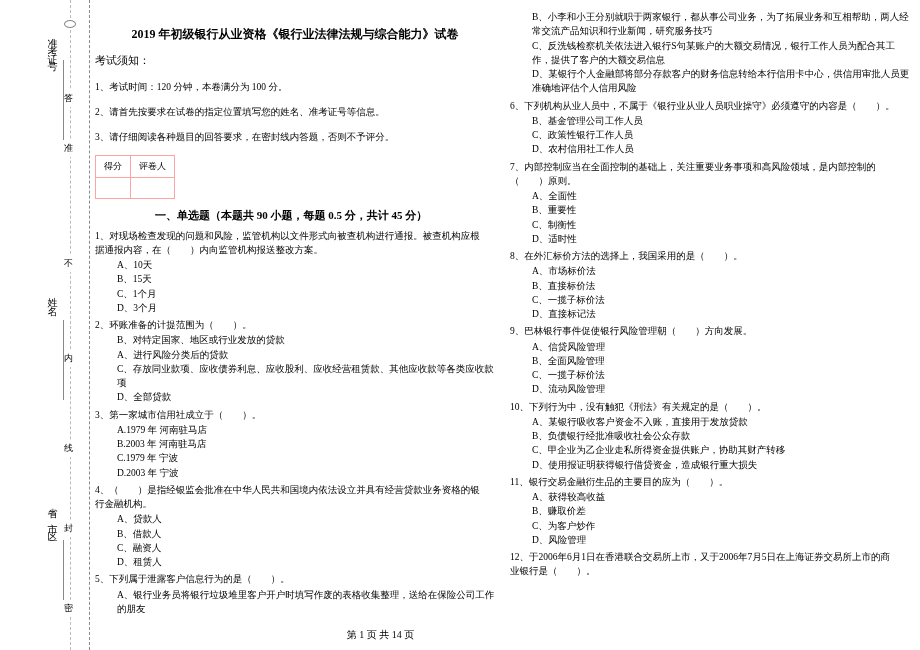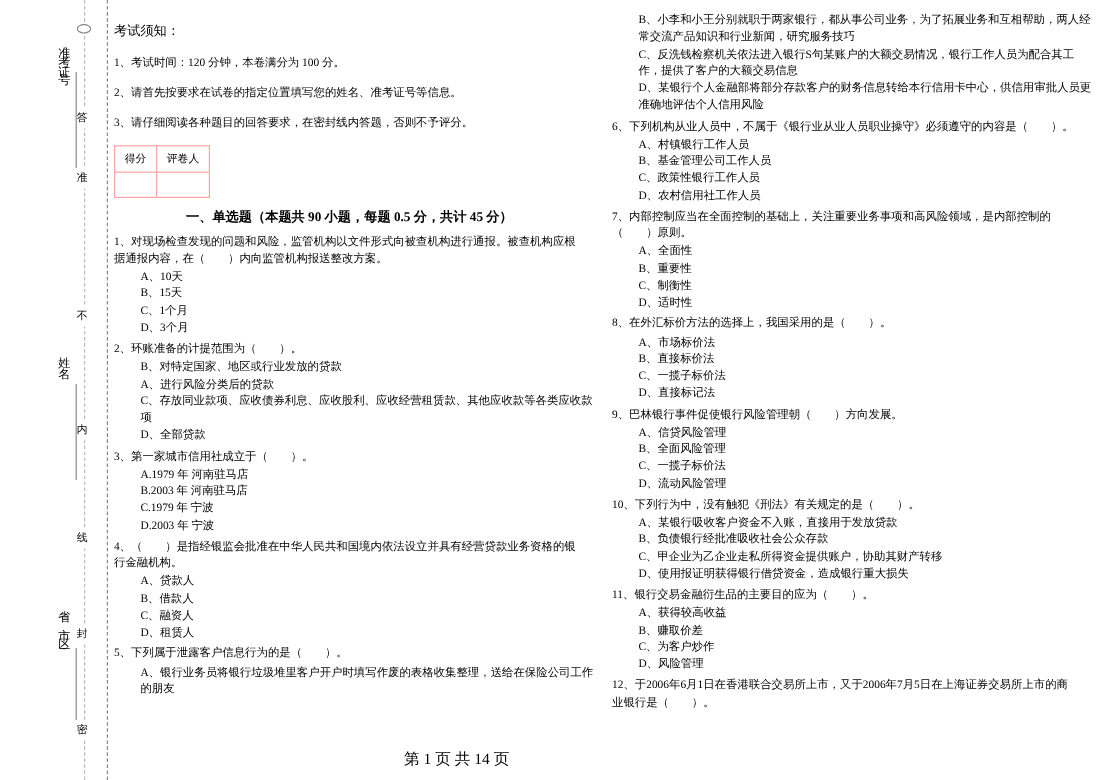--- a/index.html
+++ b/index.html
@@ -130,21 +130,21 @@
       margin-left: 22px;
       font-size: 9.5px;
       line-height: 1.5;
     }
     .footer {
       position: absolute;
       bottom: 8px;
       left: 0;
       width: 761px;
       text-align: center;
-      font-size: 13px;
+      font-size: 10px;
     }
   </style>
 </head>
 <body>
 
 <div class="sidebar">
   <div class="dashed-vert"></div>
   <div class="circle circle1"></div>
   <div class="dash-label dash-ans">答</div>
   <div class="dash-label dash-zhun">准</div>
@@ -158,20 +158,21 @@
     <div class="vline vline1"></div>
     <div class="vlabel vlabel-name">姓名</div>
     <div class="vline vline2"></div>
     <div class="vlabel vlabel-province">省（市区）</div>
     <div class="vline vline3"></div>
   </div>
 </div>
 
 <div class="content">
   <div class="col">
+    <div class="title">2019 年初级银行从业资格《银行业法律法规与综合能力》试卷</div>
     <div class="subtitle">考试须知：</div>
     <div class="notice-item">1、考试时间：120 分钟，本卷满分为 100 分。</div>
     <div class="notice-item">2、请首先按要求在试卷的指定位置填写您的姓名、准考证号等信息。</div>
     <div class="notice-item">3、请仔细阅读各种题目的回答要求，在密封线内答题，否则不予评分。</div>
     <table class="score-table">
       <tbody>
           <tr>
         <td>得分</td>
         <td>评卷人</td>
       </tr>
@@ -210,21 +211,20 @@
     <div class="q">5、下列属于泄露客户信息行为的是（　　）。</div>
     <div class="opt">A、银行业务员将银行垃圾堆里客户开户时填写作废的表格收集整理，送给在保险公司工作的朋友</div>
   </div>
 
   <div class="col">
     <div class="opt">B、小李和小王分别就职于两家银行，都从事公司业务，为了拓展业务和互相帮助，两人经常交流产品知识和行业新闻，研究服务技巧</div>
     <div class="opt">C、反洗钱检察机关依法进入银行S句某账户的大额交易情况，银行工作人员为配合其工作，提供了客户的大额交易信息</div>
     <div class="opt">D、某银行个人金融部将部分存款客户的财务信息转给本行信用卡中心，供信用审批人员更准确地评估个人信用风险</div>
 
     <div class="q">6、下列机构从业人员中，不属于《银行业从业人员职业操守》必须遵守的内容是（　　）。</div>
-    <div class="opt">A、村镇银行工作人员</div>
     <div class="opt">B、基金管理公司工作人员</div>
     <div class="opt">C、政策性银行工作人员</div>
     <div class="opt">D、农村信用社工作人员</div>
 
     <div class="q">7、内部控制应当在全面控制的基础上，关注重要业务事项和高风险领域，是内部控制的（　　）原则。</div>
     <div class="opt">A、全面性</div>
     <div class="opt">B、重要性</div>
     <div class="opt">C、制衡性</div>
     <div class="opt">D、适时性</div>
 

